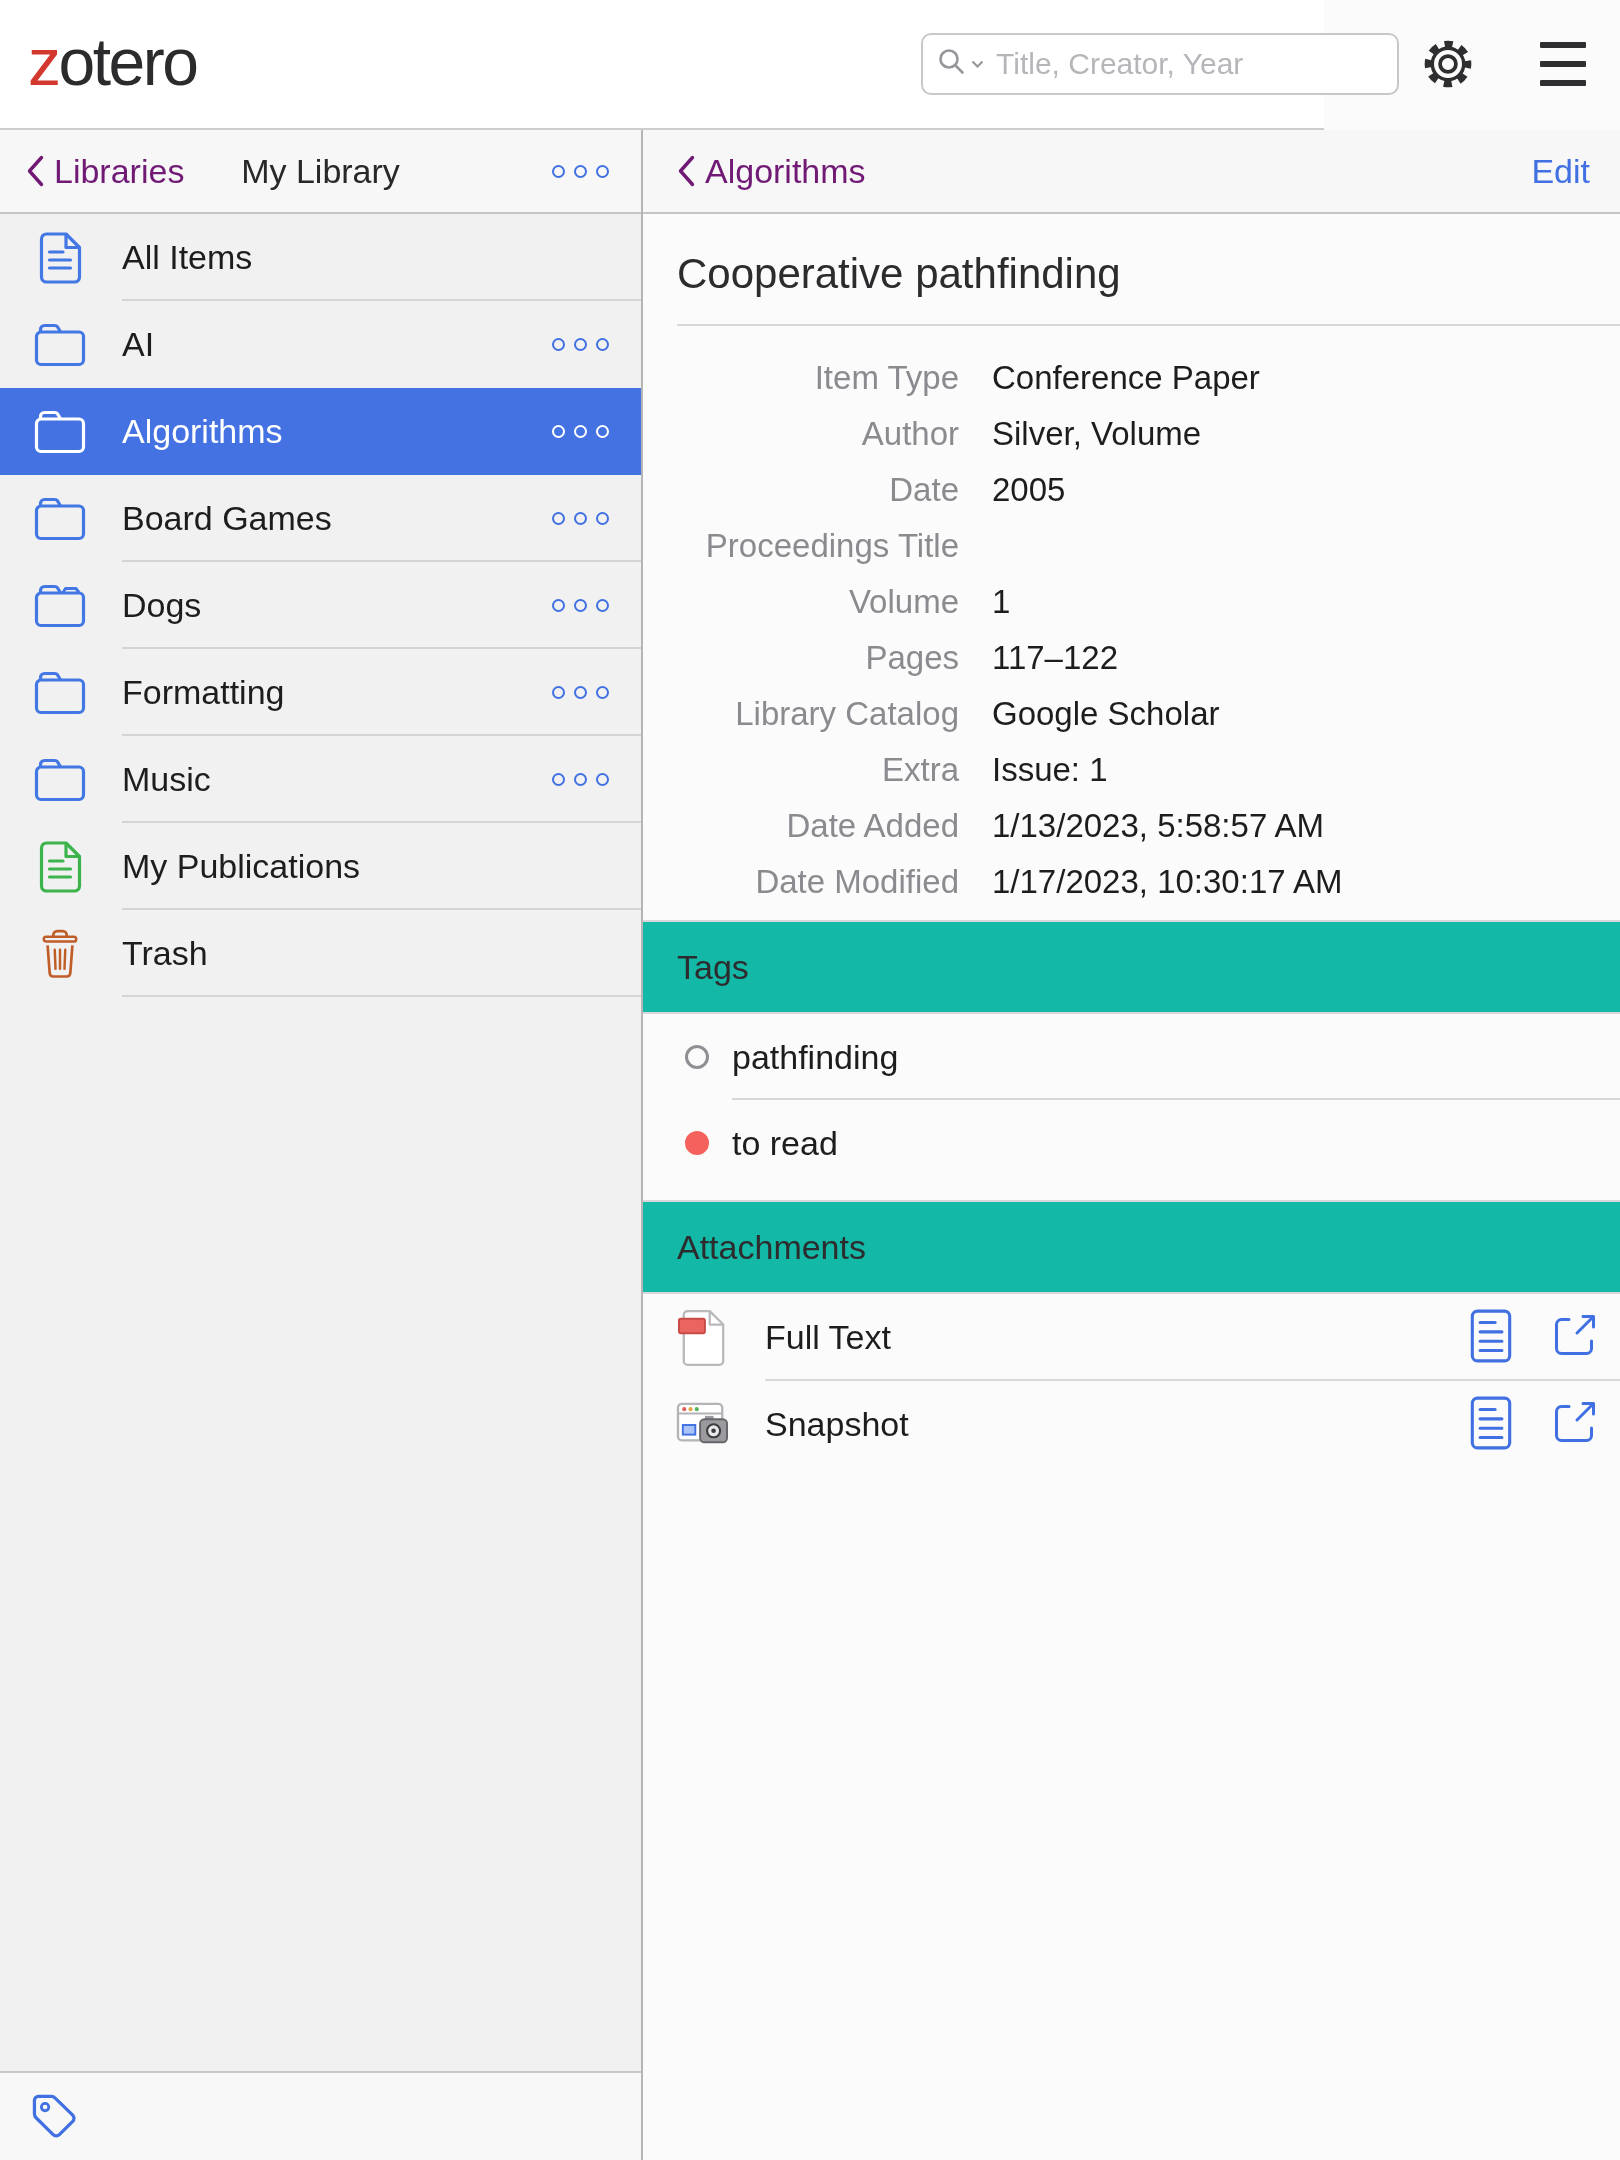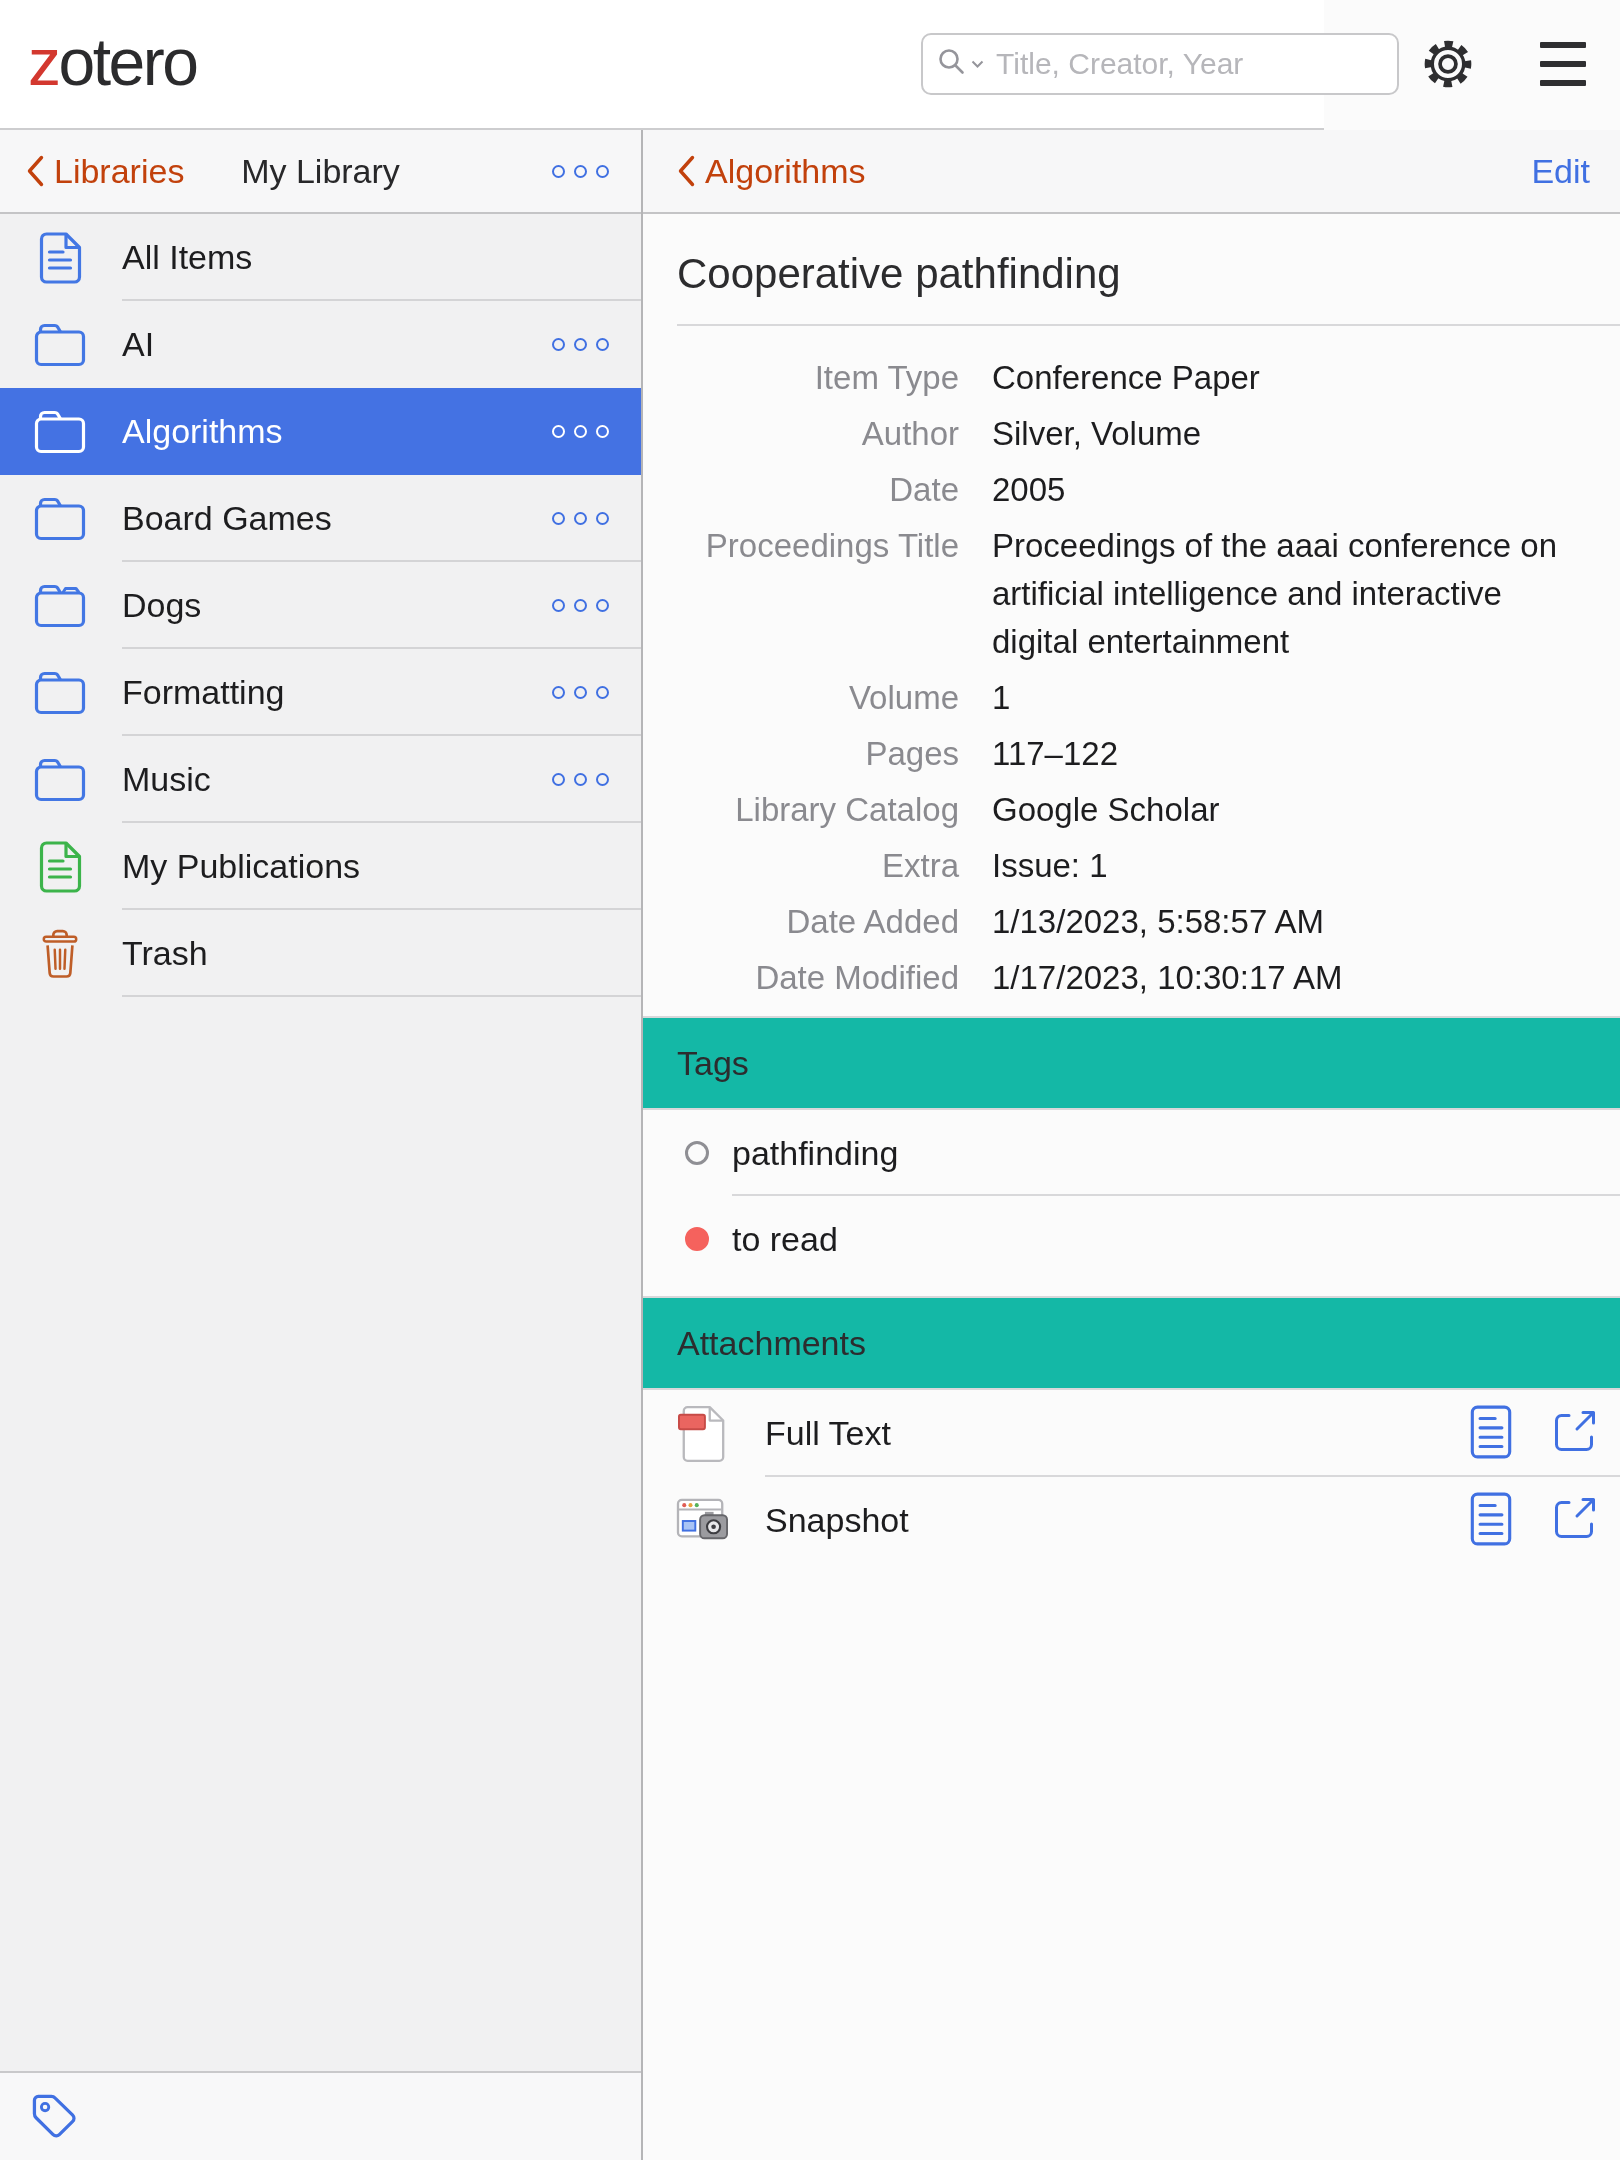--- a/index.html
+++ b/index.html
@@ -42,21 +42,21 @@
   .sidebar {
     position:absolute; left:0; top:130px; width:643px; bottom:0;
     background:#f1f1f2; border-right:2px solid #b5b5b7;
   }
   .pane-header {
     height:84px; background:#f7f7f8; border-bottom:2px solid #c4c4c6;
     display:flex; align-items:center; position:relative;
   }
   .back-btn {
     display:flex; align-items:center; gap:10px; background:none; border:none; cursor:pointer;
-    color:#c2410c; font-family:inherit; font-size:34px; padding:0; margin-left:26px;
+    color:#701a75; font-family:inherit; font-size:34px; padding:0; margin-left:26px;
   }
   .back-btn svg { display:block; }
   .pane-header .center-title {
     position:absolute; left:50%; transform:translateX(-50%);
     font-size:34px; font-weight:500; color:#28282a;
   }
   .ellipsis-btn {
     background:none; border:none; cursor:pointer; display:flex; gap:9px; align-items:center; padding:6px;
   }
   .ellipsis-btn i { display:block; width:13px; height:13px; border:2.5px solid #4070e2; border-radius:50%; }
@@ -349,21 +349,20 @@
         <div class="field-row">
           <span class="field-label">Author</span>
           <span class="field-value">Silver, Volume</span>
         </div>
         <div class="field-row">
           <span class="field-label">Date</span>
           <span class="field-value">2005</span>
         </div>
         <div class="field-row">
           <span class="field-label">Proceedings Title</span>
-          <span class="field-value">Proceedings of the aaai conference on artificial intelligence and interactive digital entertainment</span>
         </div>
         <div class="field-row">
           <span class="field-label">Volume</span>
           <span class="field-value">1</span>
         </div>
         <div class="field-row">
           <span class="field-label">Pages</span>
           <span class="field-value">117–122</span>
         </div>
         <div class="field-row">

